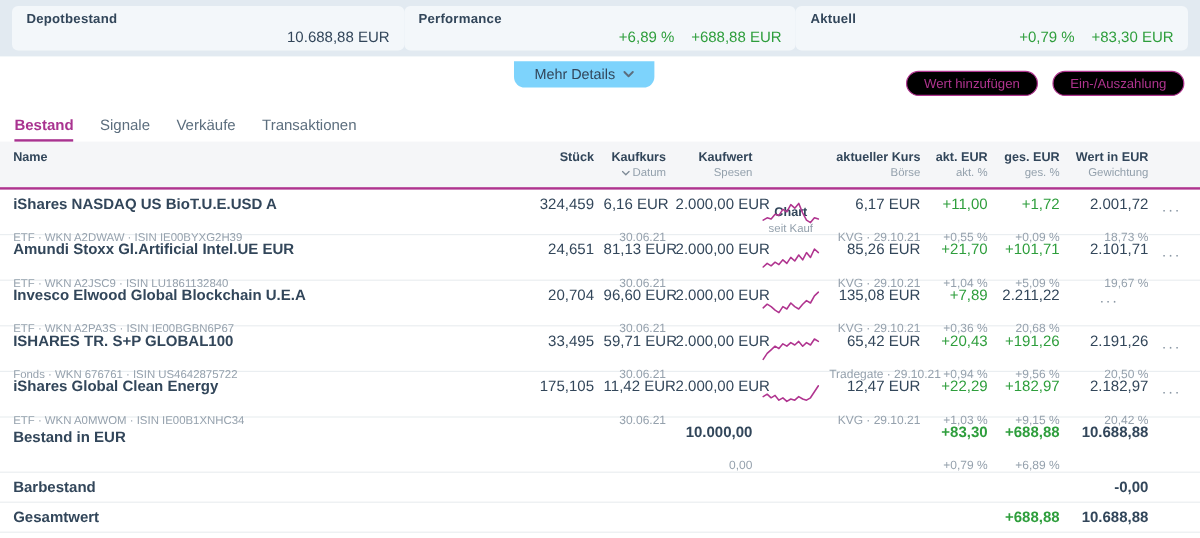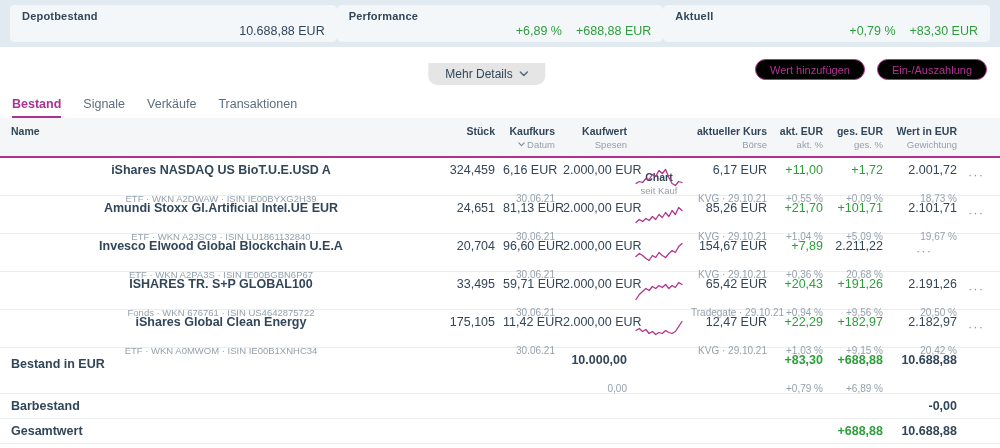--- a/index.html
+++ b/index.html
@@ -9,22 +9,22 @@
   
   .band { background:#e2eaf1; height:47px; display:flex; padding:5px 10px 0; }
   .card { flex:1; background:#f3f7fa; border-radius:5px; height:37px; padding:5px 12px 4px;
     display:flex; flex-direction:column; justify-content:space-between; }
   .card-label { font-size:11px; font-weight:bold; letter-spacing:.2px; }
   .card-value { align-self:flex-end; font-size:12.5px; display:flex; gap:14px; }
   .green { color:#2e9e3c;text-align:right; }
 
   
   .subrow { position:relative; height:48px; }
-  .mehr { position:absolute; left:487px; top:16px; transform:translateX(-50%);
-    background:#e5e5e5; border-radius:0 0 9px 9px; height:22px; padding:0 17px;
+  .mehr { position:absolute; left:487px; top:4px; transform:translateX(-50%);
+    background:#7dd3fc; border-radius:0 0 9px 9px; height:22px; padding:0 17px;
     display:flex; align-items:center; gap:7px; font-size:12px; cursor:pointer; }
   .pills { position:absolute; right:13px; top:12px; display:flex; gap:12px; }
   .pill { border:1.5px solid #b0348f; color:#b0348f; background:#000000; border-radius:11px;
     height:21px; padding:0 14px; display:flex; align-items:center; font-size:11px; cursor:pointer; }
 
   
   .tabs { display:flex; gap:22px; padding-left:12px; height:23px; align-items:flex-end; }
   .tab { font-size:12.5px; color:#5c6e7e; padding-bottom:5px; border-bottom:2.5px solid transparent; cursor:pointer; }
   .tab.active { color:#a93390; font-weight:bold; border-bottom-color:#a93390; }
 
@@ -36,21 +36,21 @@
   .th .m { font-size:10.5px; font-weight:bold; white-space:nowrap; }
   .th .s { font-size:9.5px; color:#93a0ac; margin-top:2px; white-space:nowrap;
     display:flex; justify-content:flex-end; align-items:center; gap:2px; }
   .th.left { text-align:left; }
   .th.center { text-align:center;margin-top:46px; } .th.center .s{ justify-content:center; }
 
   .row { height:38px; border-bottom:1px solid #eaeef1; }
   .cell { text-align:right; padding-top:5px; }
   .cell .m { font-size:12.5px; white-space:nowrap; }
   .cell .s { font-size:10px; color:#95a1ad; margin-top:16px; white-space:nowrap; }
-  .cell.name { text-align:center; }
+  .cell.name { text-align:left; }
   .cell.name .m { font-weight:bold; }
   .cell.name .s { font-size:9.5px; }
   .cell.chart { text-align:center; padding-top:4px; }
   .spark { width:48px; height:28px; }
   .spark polyline { fill:none; stroke:#b0348f; stroke-width:1.3; stroke-linejoin:round; stroke-linecap:round; }
   .menu { color:#8a97a4; font-size:13px; letter-spacing:1px; text-align:center; padding-top:9px; cursor:pointer; }
 
   
   .sumrow { height:46px; border-bottom:1px solid #eaeef1; }
   .sumrow .label { font-size:12.5px; font-weight:bold; padding-top:9px; }
@@ -241,21 +241,21 @@
     </div>
     <div class="cell">
         <div class="m">2.000,00 EUR</div>
       </div>
     <div class="cell chart">
       <svg class="spark" viewBox="0 0 48 28">
           <polyline points="1.0,18.5 4.3,15.5 7.6,17.5 10.9,20.5 14.1,22.5 17.4,17.5 20.7,19.5 24.0,14.5 27.3,17.5 30.6,19.5 33.9,15.5 37.1,12.5 40.4,14.5 43.7,8.5 47.0,5.5"></polyline>
         </svg>
     </div>
     <div class="cell">
-      <div class="m">154,67 EUR</div>
+      <div class="m">135,08 EUR</div>
       <div class="s">KVG · 29.10.21</div>
     </div>
     <div class="cell">
       <div class="m green">+7,89</div>
       <div class="s green">+0,36 %</div>
     </div>
     <div class="cell">
       <div class="m">2.211,22</div>
       <div class="s">20,68 %</div>
     </div>

